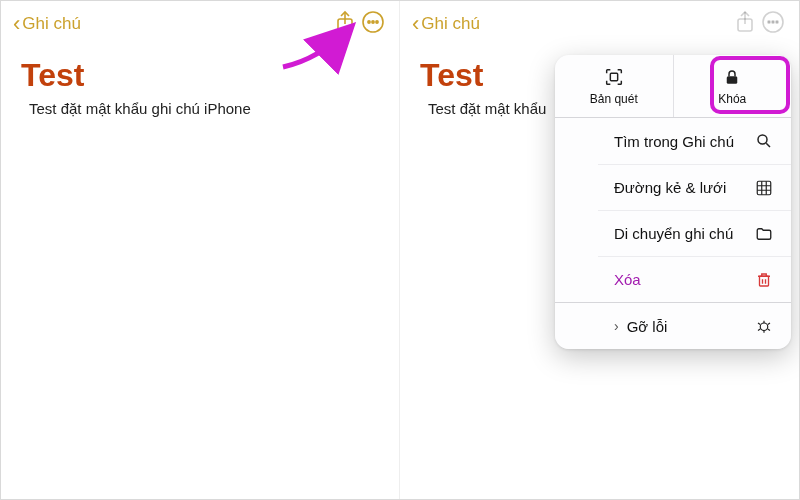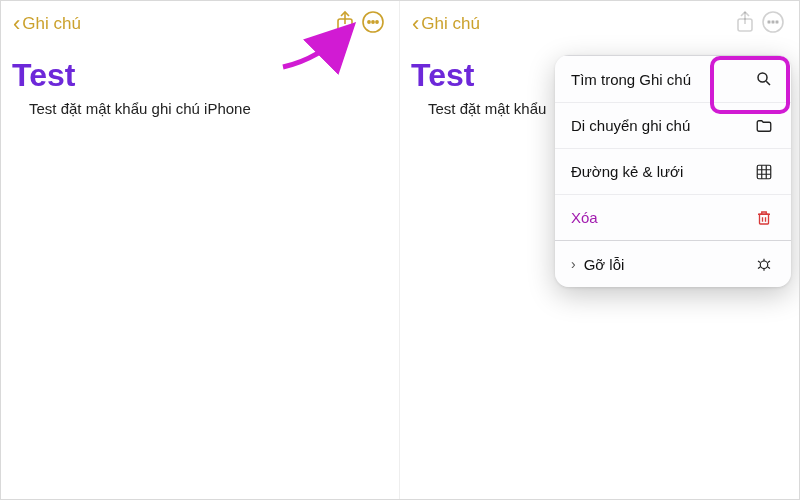--- a/index.html
+++ b/index.html
@@ -15,40 +15,40 @@
     height: 46px; display: flex; align-items: center; padding: 0 12px;
     color: #cba12c;
   }
   .back { display: flex; align-items: center; gap: 2px; color: #cba12c; font-size: 17px; }
   .back .chev { font-size: 22px; line-height: 1; }
   .spacer { flex: 1; }
   .hicon { width: 28px; height: 28px; display: flex; align-items: center; justify-content: center; color: #cba12c; }
   .hicon svg { stroke: currentColor; }
   .faded { color: rgba(0,0,0,0.18); }
 
-  .title { font-size: 32px; font-weight: 700; color: #6d28d9; padding: 10px 11px 6px; }
+  .title { font-size: 32px; font-weight: 700; color: #c2410c; padding: 10px 20px 6px; }
   .body { font-size: 15px; color: #222; padding: 0 28px; }
 
   
   .arrow-wrap { position: absolute; left: 278px; top: 22px; pointer-events: none; }
   .arrow-wrap svg { overflow: visible; }
 
   
   .sheet {
     position: absolute; right: 8px; top: 54px; width: 236px;
     background: #f1f1f3; border-radius: 14px;
     box-shadow: 0 8px 28px rgba(0,0,0,0.22), 0 1px 3px rgba(0,0,0,0.1);
     overflow: hidden;
   }
   .sheet .toprow { display: flex; border-bottom: 1px solid #d6d6da; background: #fdfdfe; }
   .sheet .topcell { flex: 1; height: 62px; display: flex; flex-direction: column; align-items: center; justify-content: center; gap: 4px; font-size: 12px; color: #111; border-right: 1px solid #e1e1e5; }
   .sheet .topcell:last-child { border-right: none; }
   .sheet .topcell .ic { height: 22px; display:flex; align-items:center; justify-content:center; color:#222; }
   .sheet .list { background: #fdfdfe; border-bottom: 1px solid #d6d6da; }
-  .sheet .row { height: 46px; display:flex; align-items:center; justify-content:space-between; padding: 0 16px; font-size: 15px; color:#111; border-top: 1px solid #ececef; }
+  .sheet .row { height: 46px; display:flex; align-items:center; justify-content:space-between; padding: 0 16px; font-size: 15px; color:#111; border-top: 1px solid #ececef; margin-left: 43px; }
   .sheet .row:first-child { border-top: none; }
   .sheet .row .ric { width: 22px; display:flex; justify-content:center; color:#222; }
   .sheet .row.delete { color:#a21caf; }
   .sheet .row.delete .ric { color:#d83a3a; }
   .sheet .section2 { background:#fdfdfe; }
   .sheet .section2 .row { border-top: none; }
   .row .leading { display:flex; align-items:center; gap:8px; }
 
   .highlight-box {
     position: absolute; border: 4px solid #d11bd3; border-radius: 10px;
@@ -129,46 +129,67 @@
             <circle cx="16" cy="12" r="1.1" fill="currentColor"></circle>
           </svg>
         </span>
       </div>
     </div>
     <div class="title">Test</div>
     <div class="body">Test đặt mật khẩu</div>
 
     <div class="sheet">
       <div class="toprow">
+        <div class="topcell">
+          <div class="ic">
+            <svg width="22" height="22" viewBox="0 0 24 24" fill="none" stroke="#222" stroke-width="1.6">
+              <path d="M4 8V5a1 1 0 0 1 1-1h3"></path>
+                <path d="M20 8V5a1 1 0 0 0-1-1h-3"></path>
+              <path d="M4 16v3a1 1 0 0 0 1 1h3"></path>
+                <path d="M20 16v3a1 1 0 0 1-1 1h-3"></path>
+              <rect x="8" y="8" width="8" height="8" rx="1"></rect>
+            </svg>
+          </div>
+          <span>Bản quét</span>
+        </div>
+        <div class="topcell">
+          <div class="ic">
+            <svg width="18" height="22" viewBox="0 0 24 24" fill="#222">
+              <rect x="5" y="11" width="14" height="10" rx="2"></rect>
+              <path d="M8 11V8a4 4 0 1 1 8 0v3" fill="none" stroke="#222" stroke-width="2"></path>
+            </svg>
+          </div>
+          <span>Khóa</span>
+        </div>
       </div>
 
       <div class="list">
         <div class="row">
           <span>Tìm trong Ghi chú</span>
           <span class="ric">
             <svg width="18" height="18" viewBox="0 0 24 24" fill="none" stroke="#222" stroke-width="2">
                 <circle cx="10" cy="10" r="6"></circle>
                 <path d="M20 20l-5-5"></path>
               </svg>
           </span>
         </div>
         <div class="row">
-          <span>Di chuyển ghi chú</span>
-          <span class="ric">
-            <svg width="18" height="18" viewBox="0 0 24 24" fill="none" stroke="#222" stroke-width="1.8">
-                <path d="M3 7a2 2 0 0 1 2-2h4l2 2h8a2 2 0 0 1 2 2v8a2 2 0 0 1-2 2H5a2 2 0 0 1-2-2V7z"></path>
-              </svg>
-          </span>
-        </div>
-        <div class="row">
           <span>Đường kẻ &amp; lưới</span>
           <span class="ric">
             <svg width="18" height="18" viewBox="0 0 24 24" fill="none" stroke="#222" stroke-width="1.6">
                 <rect x="3" y="3" width="18" height="18" rx="2"></rect>
                 <path d="M3 9h18M3 15h18M9 3v18M15 3v18"></path>
+              </svg>
+          </span>
+        </div>
+        <div class="row">
+          <span>Di chuyển ghi chú</span>
+          <span class="ric">
+            <svg width="18" height="18" viewBox="0 0 24 24" fill="none" stroke="#222" stroke-width="1.8">
+                <path d="M3 7a2 2 0 0 1 2-2h4l2 2h8a2 2 0 0 1 2 2v8a2 2 0 0 1-2 2H5a2 2 0 0 1-2-2V7z"></path>
               </svg>
           </span>
         </div>
         <div class="row delete">
           <span>Xóa</span>
           <span class="ric">
             <svg width="18" height="18" viewBox="0 0 24 24" fill="none" stroke="#d83a3a" stroke-width="1.8">
                 <path d="M4 7h16"></path>
                 <path d="M9 7V4h6v3"></path>
                 <rect x="6" y="7" width="12" height="13" rx="1"></rect>

